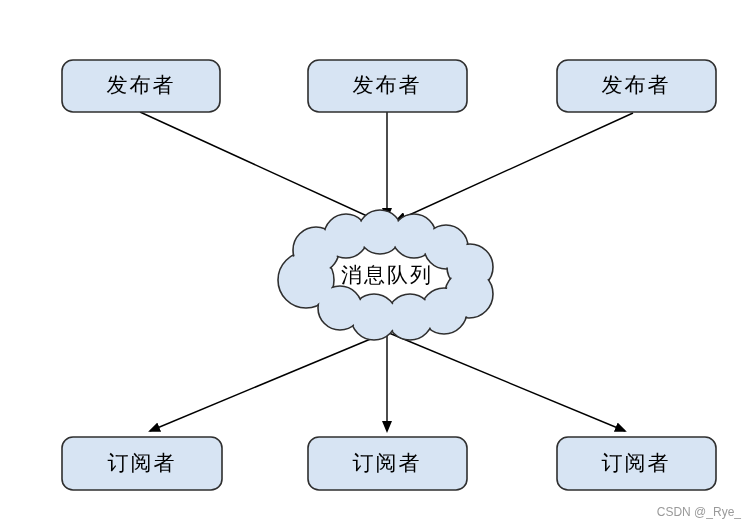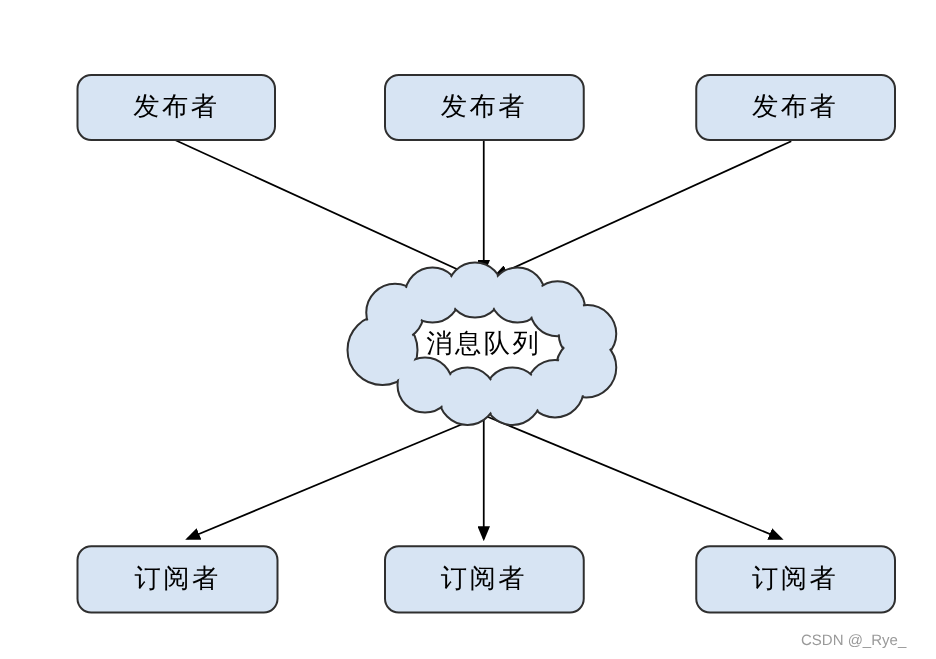--- a/index.html
+++ b/index.html
@@ -19,21 +19,21 @@
   .node-label {
     font-family: "Liberation Serif", "DejaVu Serif", serif;
     font-size: 21px;
     fill: #000000;
     text-anchor: middle;
     dominant-baseline: middle;
     letter-spacing: 2px;
   }
   .watermark {
     position: absolute;
-    right: 24px;
+    right: 8px;
     bottom: 8px;
     font-family: "Liberation Sans", "DejaVu Sans", sans-serif;
     font-size: 12px;
     color: #9a9a9a;
     margin-top: 40px;
   }
 </style>
 </head>
 <body>
 

